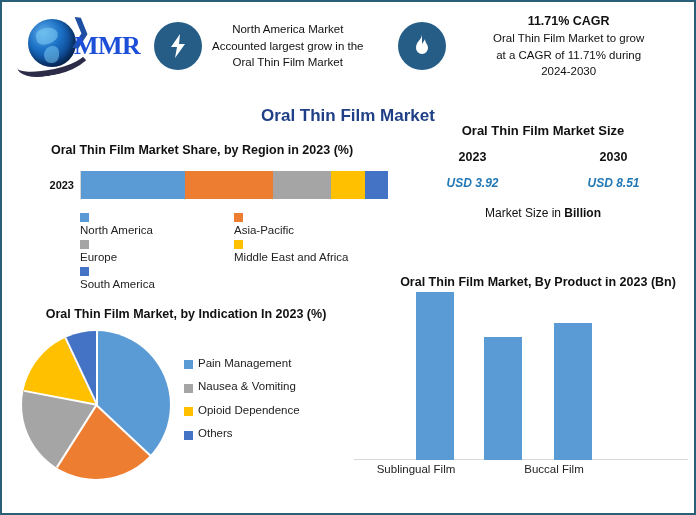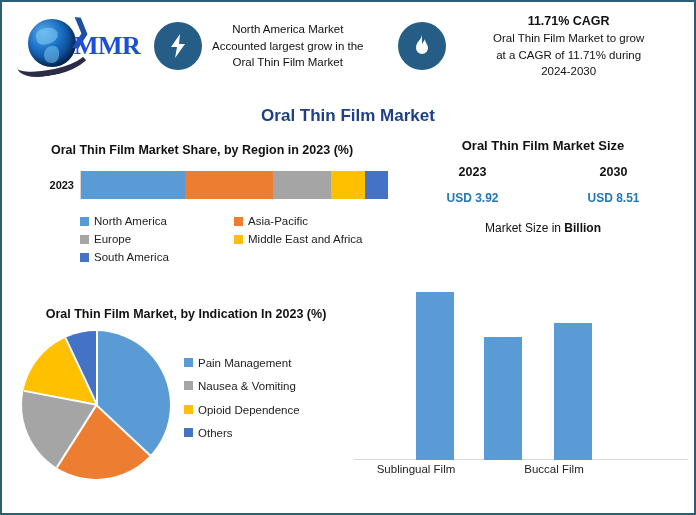--- a/index.html
+++ b/index.html
@@ -168,37 +168,37 @@
   }
   #region-bar > div { height: 100%; }
   #region-legend {
     margin-top: 4px;
     margin-left: 64px;
     display: flex;
     flex-wrap: wrap;
   }
   .rlg-item {
     display: flex;
-    align-items: center;
     width: 50%;
     font-size: 11.5px;
     color: #222;
     line-height: 1.55;
+    flex-direction: column;
   }
   .rlg-item.full { width: 100%; }
   .sw {
     width: 9px; height: 9px;
     margin-right: 5px;
     flex: 0 0 auto;
   }
 
   
   #market-size {
     position: absolute;
-    left: 400px; top: 136px;
+    left: 400px; top: 121px;
     width: 282px;
     text-align: center;
   }
   #ms-title {
     font-size: 13px;
     font-weight: bold;
     color: #111;
   }
   #ms-years {
     display: flex;
@@ -208,20 +208,21 @@
     font-weight: bold;
     color: #111;
   }
   #ms-values {
     display: flex;
     justify-content: space-around;
     margin-top: 12px;
     font-size: 12px;
     font-weight: bold;
     color: #2278b5;
+    font-style: italic;
   }
   #ms-foot {
     margin-top: 16px;
     font-size: 12px;
     color: #111;
   }
   #ms-foot b { font-weight: bold; }
 
   
   #pie-section {
@@ -244,21 +245,21 @@
   .pie-sep {
     position: absolute;
     left: 50%; top: 0;
     width: 1.5px; height: 50%;
     background: #ffffff;
     transform-origin: 50% 100%;
   }
   #pie-legend { margin-left: 14px; }
   .plg-item {
     display: flex;
-    align-items: flex-start;
+    align-items: flex-end;
     font-size: 11.5px;
     color: #222;
     line-height: 1.0;
     margin-bottom: 12px;
   }
 
   
   #product-chart {
     position: absolute;
     left: 348px; top: 272px;
@@ -428,20 +429,21 @@
           <div class="plg-item">
             <span class="sw" style="background: rgb(68, 114, 196);"></span>
             <span>Others</span>
           </div>
         </div>
     </div>
   </div>
 
   <div id="product-chart">
     <div id="pc-plot">
+      <div id="pc-title">Oral Thin Film Market, By Product in 2023 (Bn)</div>
       <div id="pc-baseline"></div>
     <div class="pc-bar" style="left: 66px; height: 167.931px; background: rgb(91, 155, 213);"></div>
         <div class="pc-bar" style="left: 134px; height: 123.291px; background: rgb(91, 155, 213);"></div>
         <div class="pc-bar" style="left: 204px; height: 137.109px; background: rgb(91, 155, 213);"></div>
       </div>
     <div id="pc-labels">
         <div class="pc-label" style="left: 14px; width: 104px;">
           <div>Sublingual Film</div>
         </div>
         <div class="pc-label" style="left: 152px; width: 104px;">

